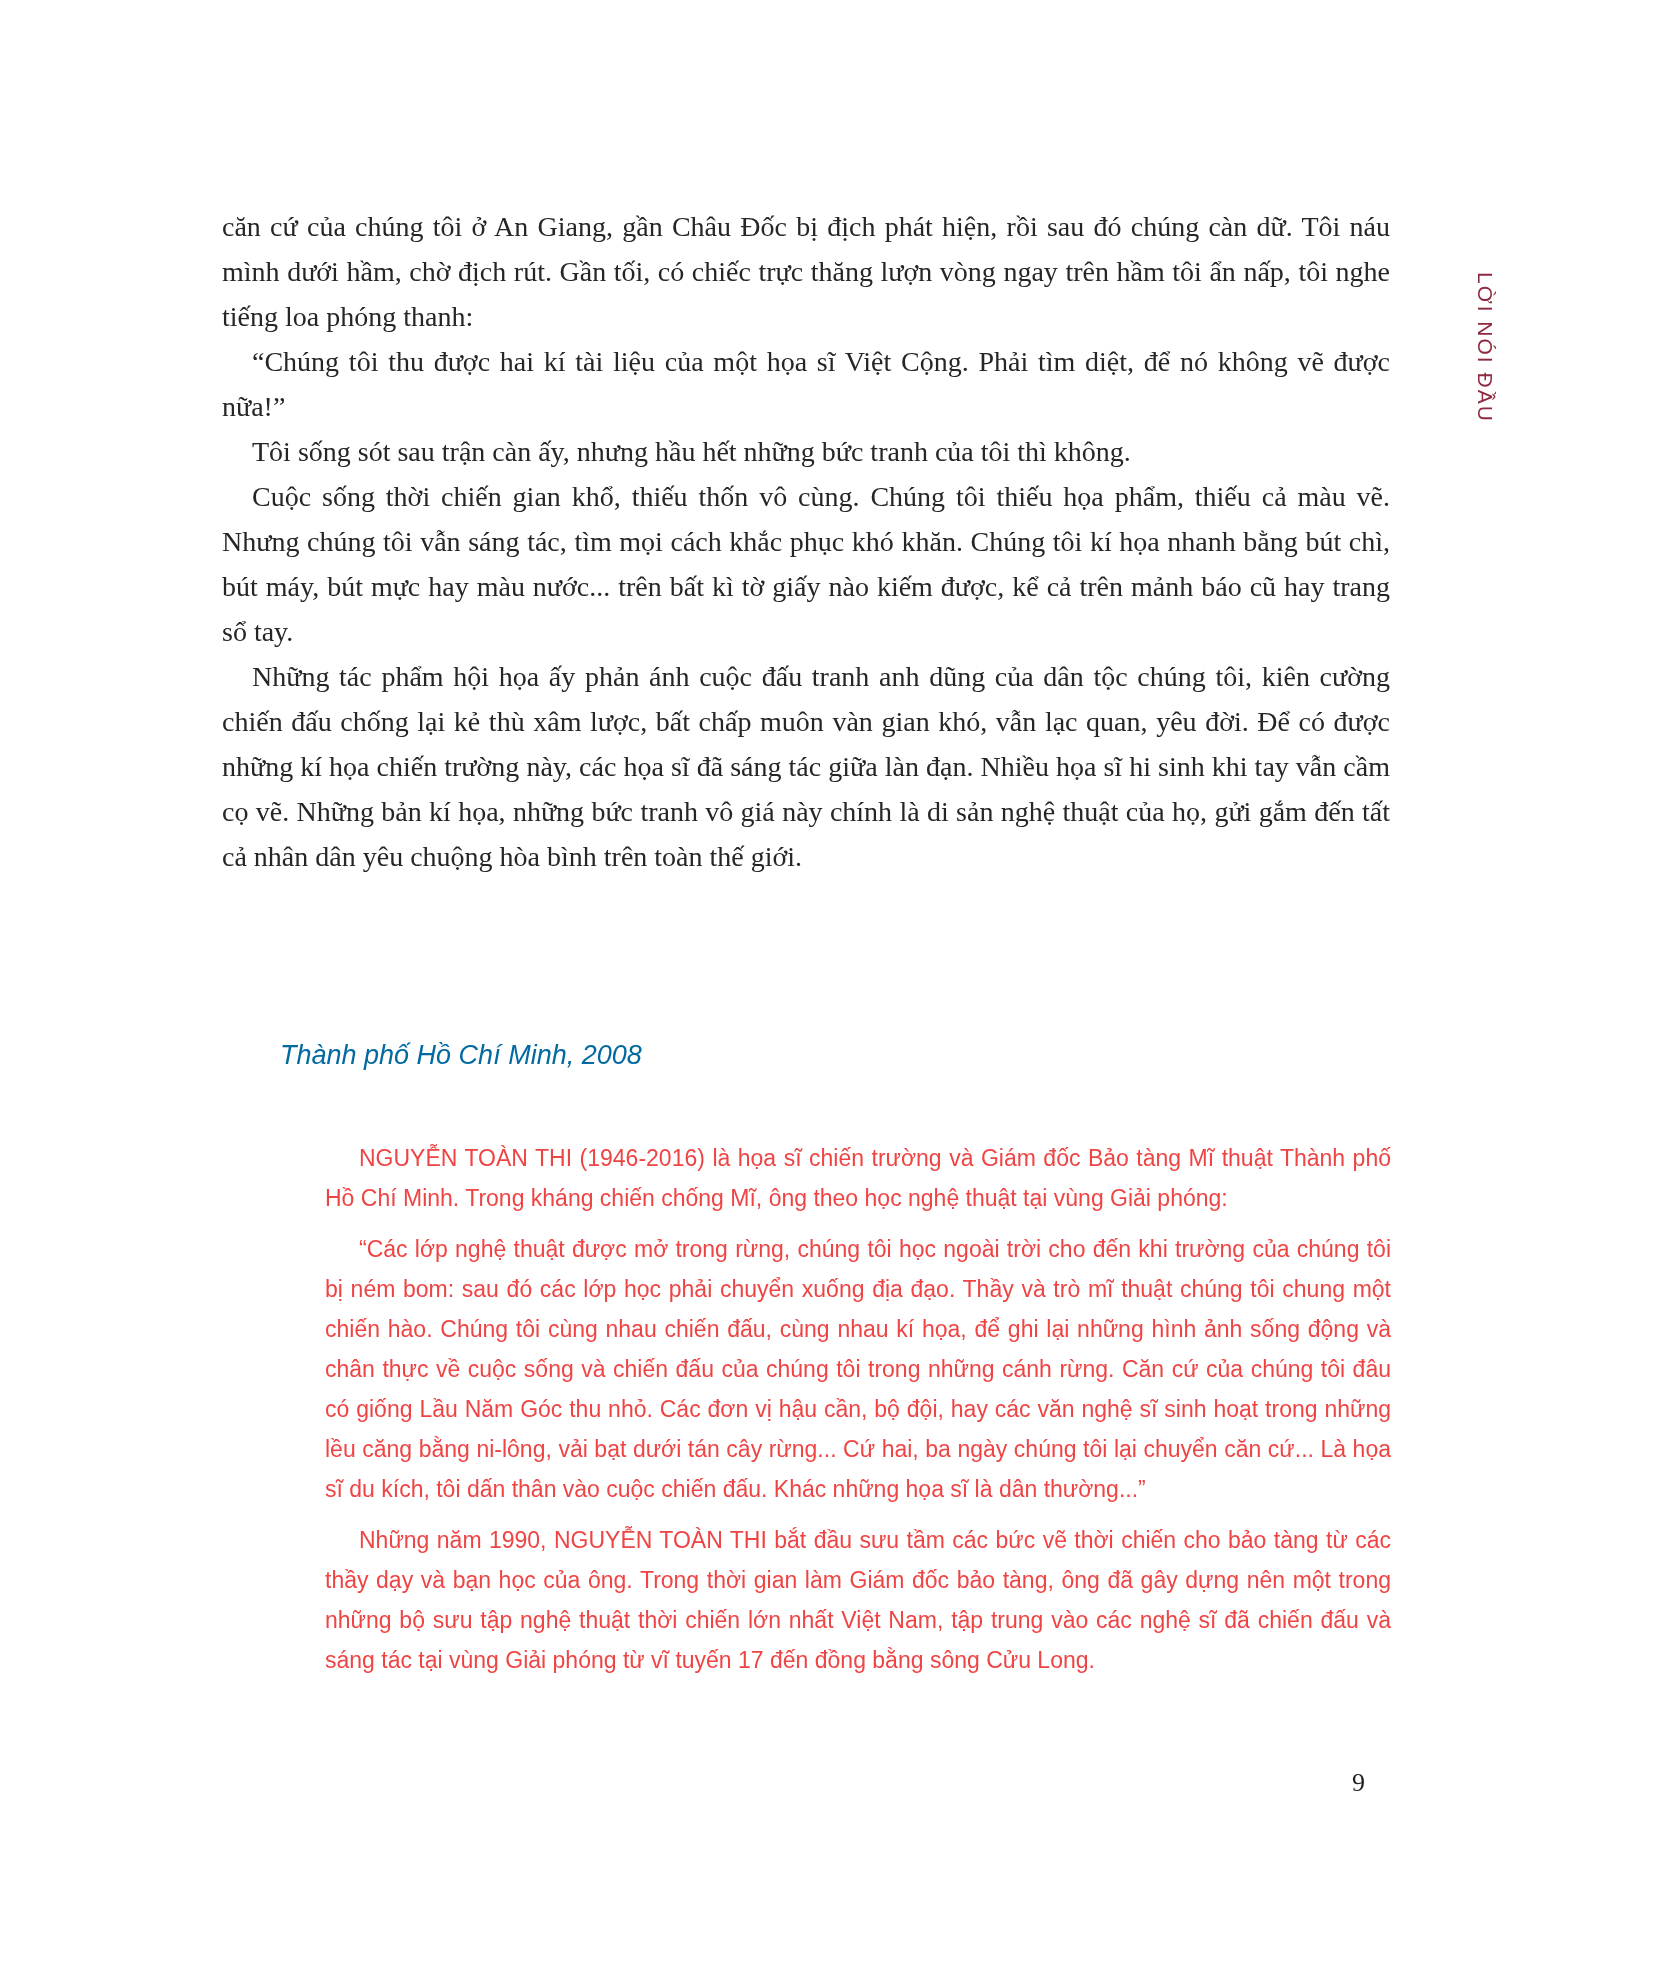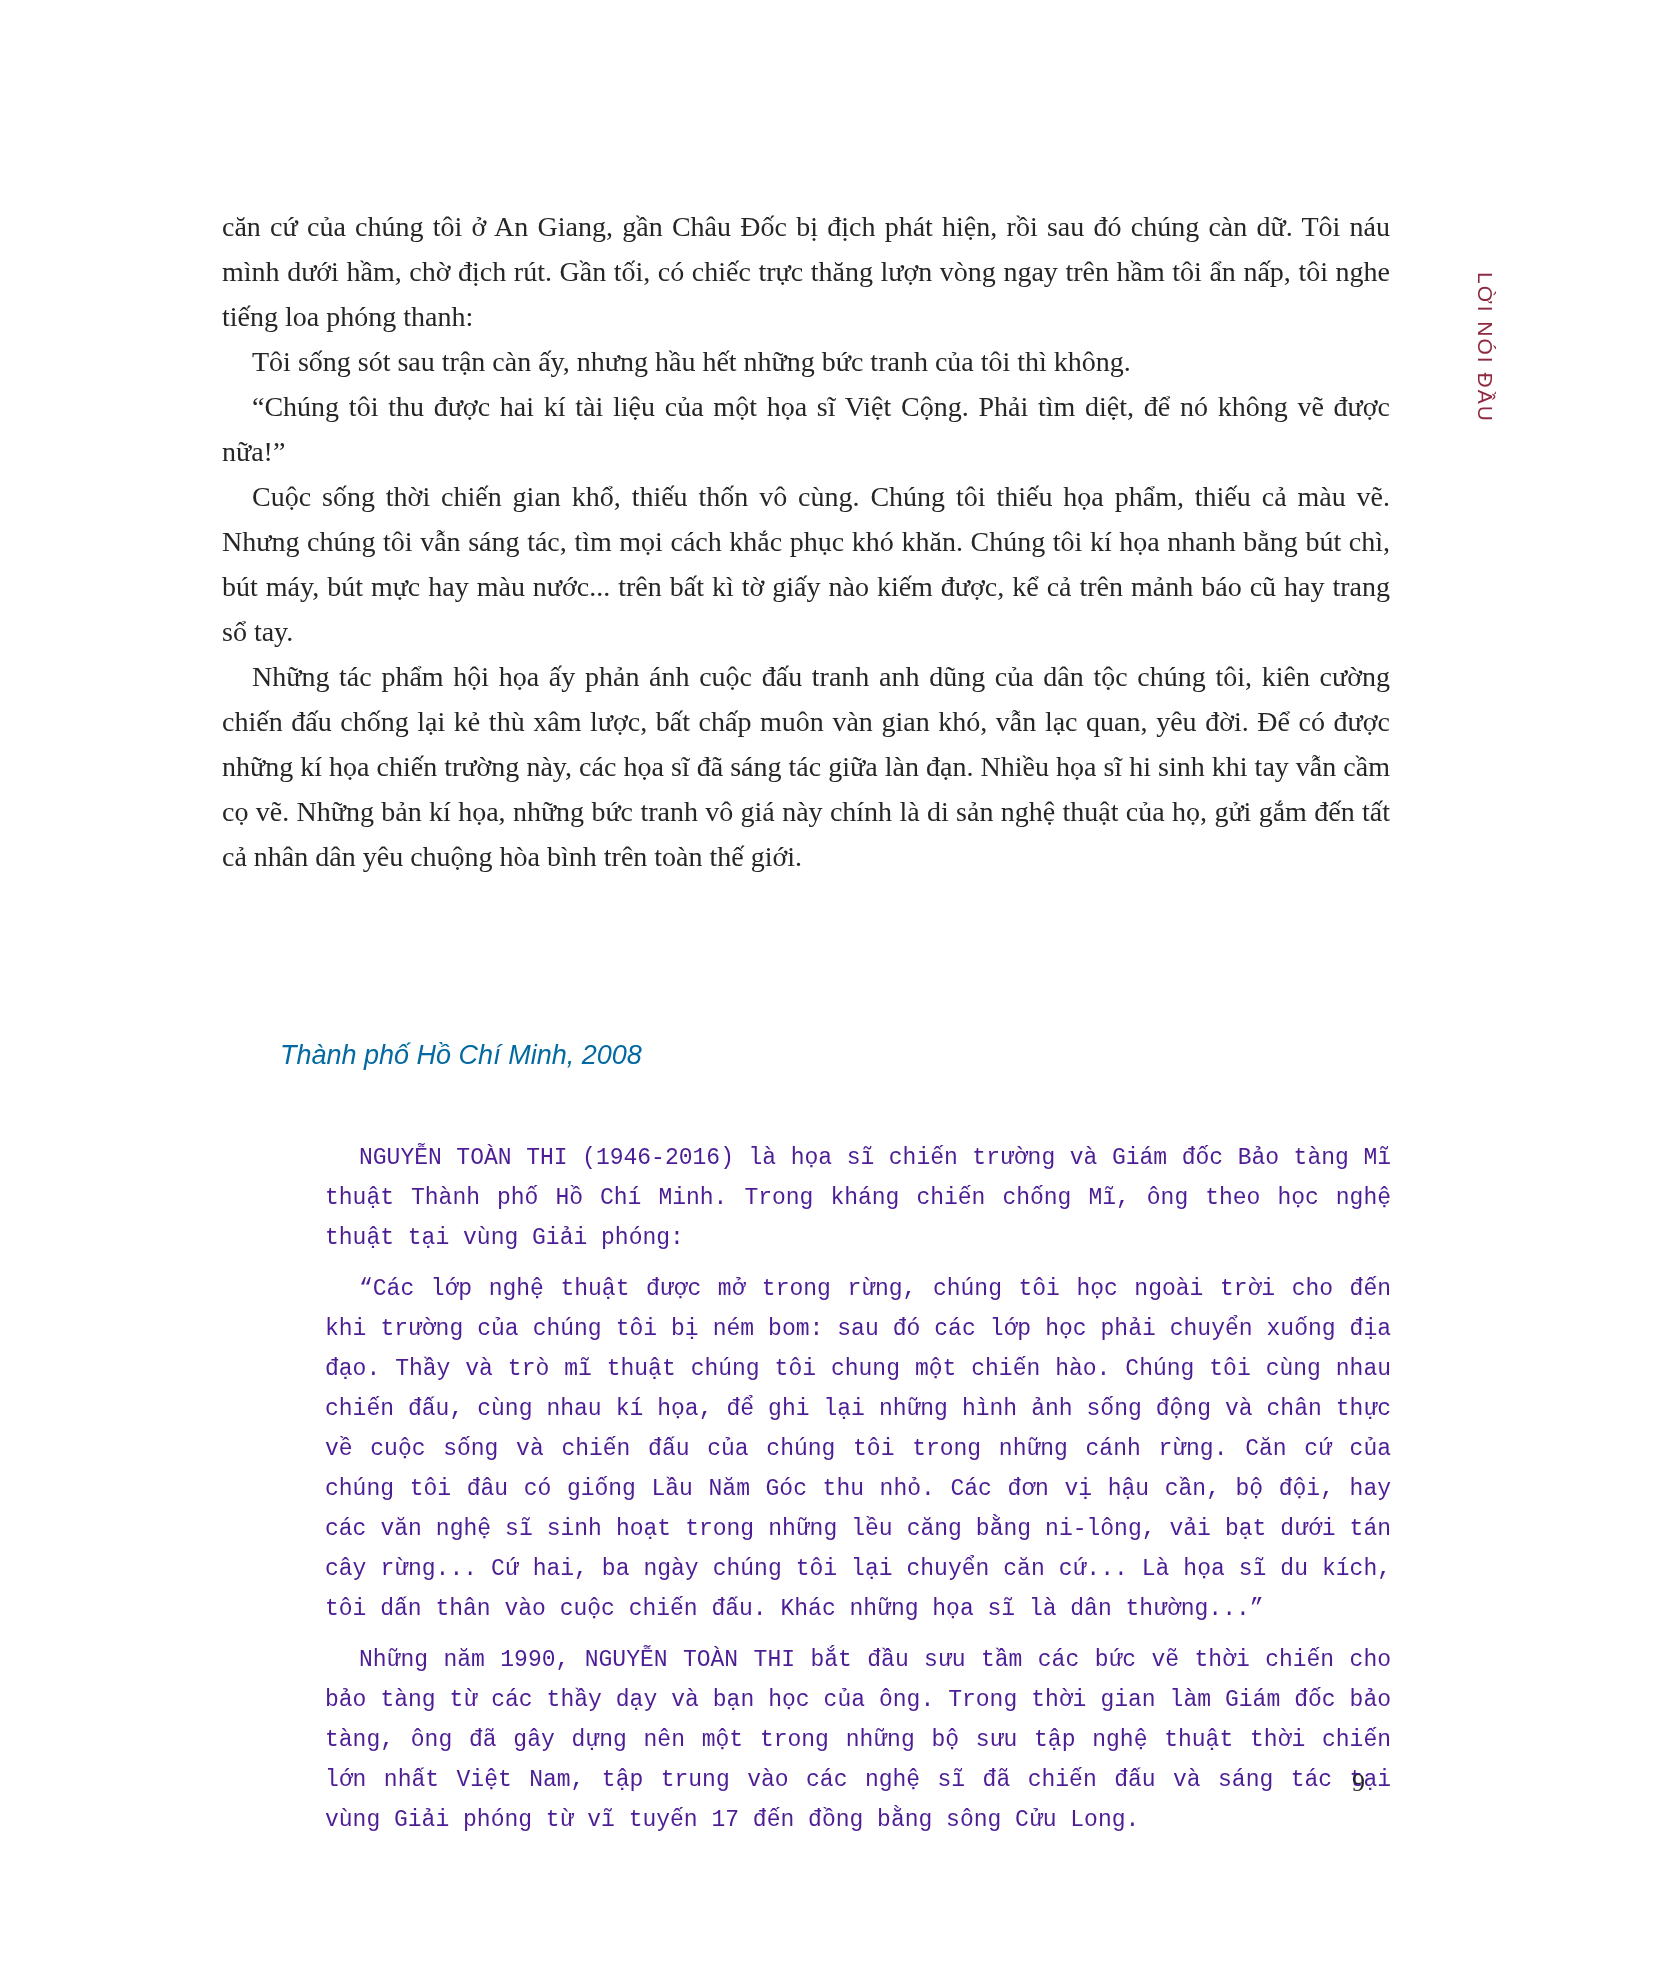--- a/index.html
+++ b/index.html
@@ -39,24 +39,24 @@
     font-family: "Liberation Sans", sans-serif;
     font-style: italic;
     font-size: 27px;
     color: #0369a1;
   }
   .bio {
     position: absolute;
     left: 325px;
     top: 1138px;
     width: 1066px;
-    font-family: Liberation Mono, monospace;
+    font-family: Liberation Sans, sans-serif;
     font-size: 23px;
     line-height: 40px;
-    color: #4c1d95;
+    color: #ef4444;
     text-align: justify;
   }
   .bio p {
     margin: 0 0 11px 0;
     text-indent: 34px;
   }
   .margin-label {
     position: absolute;
     left: 1497px;
     top: 272px;
@@ -79,22 +79,22 @@
 </style>
 </head>
 <body>
 
 <div class="page">
 
   <div class="margin-label">LỜI NÓI ĐẦU</div>
 
   <div class="body-text">
     <p class="continuation">căn cứ của chúng tôi ở An Giang, gần Châu Đốc bị địch phát hiện, rồi sau đó chúng càn dữ. Tôi náu mình dưới hầm, chờ địch rút. Gần tối, có chiếc trực thăng lượn vòng ngay trên hầm tôi ẩn nấp, tôi nghe tiếng loa phóng thanh:</p>
+    <p>“Chúng tôi thu được hai kí tài liệu của một họa sĩ Việt Cộng. Phải tìm diệt, để nó không vẽ được nữa!”</p>
     <p>Tôi sống sót sau trận càn ấy, nhưng hầu hết những bức tranh của tôi thì không.</p>
-    <p>“Chúng tôi thu được hai kí tài liệu của một họa sĩ Việt Cộng. Phải tìm diệt, để nó không vẽ được nữa!”</p>
     <p>Cuộc sống thời chiến gian khổ, thiếu thốn vô cùng. Chúng tôi thiếu họa phẩm, thiếu cả màu vẽ. Nhưng chúng tôi vẫn sáng tác, tìm mọi cách khắc phục khó khăn. Chúng tôi kí họa nhanh bằng bút chì, bút máy, bút mực hay màu nước... trên bất kì tờ giấy nào kiếm được, kể cả trên mảnh báo cũ hay trang sổ tay.</p>
     <p>Những tác phẩm hội họa ấy phản ánh cuộc đấu tranh anh dũng của dân tộc chúng tôi, kiên cường chiến đấu chống lại kẻ thù xâm lược, bất chấp muôn vàn gian khó, vẫn lạc quan, yêu đời. Để có được những kí họa chiến trường này, các họa sĩ đã sáng tác giữa làn đạn. Nhiều họa sĩ hi sinh khi tay vẫn cầm cọ vẽ. Những bản kí họa, những bức tranh vô giá này chính là di sản nghệ thuật của họ, gửi gắm đến tất cả nhân dân yêu chuộng hòa bình trên toàn thế giới.</p>
   </div>
 
   <div class="dateline">Thành phố Hồ Chí Minh, 2008</div>
 
   <div class="bio">
     <p>NGUYỄN TOÀN THI (1946-2016) là họa sĩ chiến trường và Giám đốc Bảo tàng Mĩ thuật Thành phố Hồ Chí Minh. Trong kháng chiến chống Mĩ, ông theo học nghệ thuật tại vùng Giải phóng:</p>
     <p>“Các lớp nghệ thuật được mở trong rừng, chúng tôi học ngoài trời cho đến khi trường của chúng tôi bị ném bom: sau đó các lớp học phải chuyển xuống địa đạo. Thầy và trò mĩ thuật chúng tôi chung một chiến hào. Chúng tôi cùng nhau chiến đấu, cùng nhau kí họa, để ghi lại những hình ảnh sống động và chân thực về cuộc sống và chiến đấu của chúng tôi trong những cánh rừng. Căn cứ của chúng tôi đâu có giống Lầu Năm Góc thu nhỏ. Các đơn vị hậu cần, bộ đội, hay các văn nghệ sĩ sinh hoạt trong những lều căng bằng ni-lông, vải bạt dưới tán cây rừng... Cứ hai, ba ngày chúng tôi lại chuyển căn cứ... Là họa sĩ du kích, tôi dấn thân vào cuộc chiến đấu. Khác những họa sĩ là dân thường...”</p>
     <p>Những năm 1990, NGUYỄN TOÀN THI bắt đầu sưu tầm các bức vẽ thời chiến cho bảo tàng từ các thầy dạy và bạn học của ông. Trong thời gian làm Giám đốc bảo tàng, ông đã gây dựng nên một trong những bộ sưu tập nghệ thuật thời chiến lớn nhất Việt Nam, tập trung vào các nghệ sĩ đã chiến đấu và sáng tác tại vùng Giải phóng từ vĩ tuyến 17 đến đồng bằng sông Cửu Long.</p>

